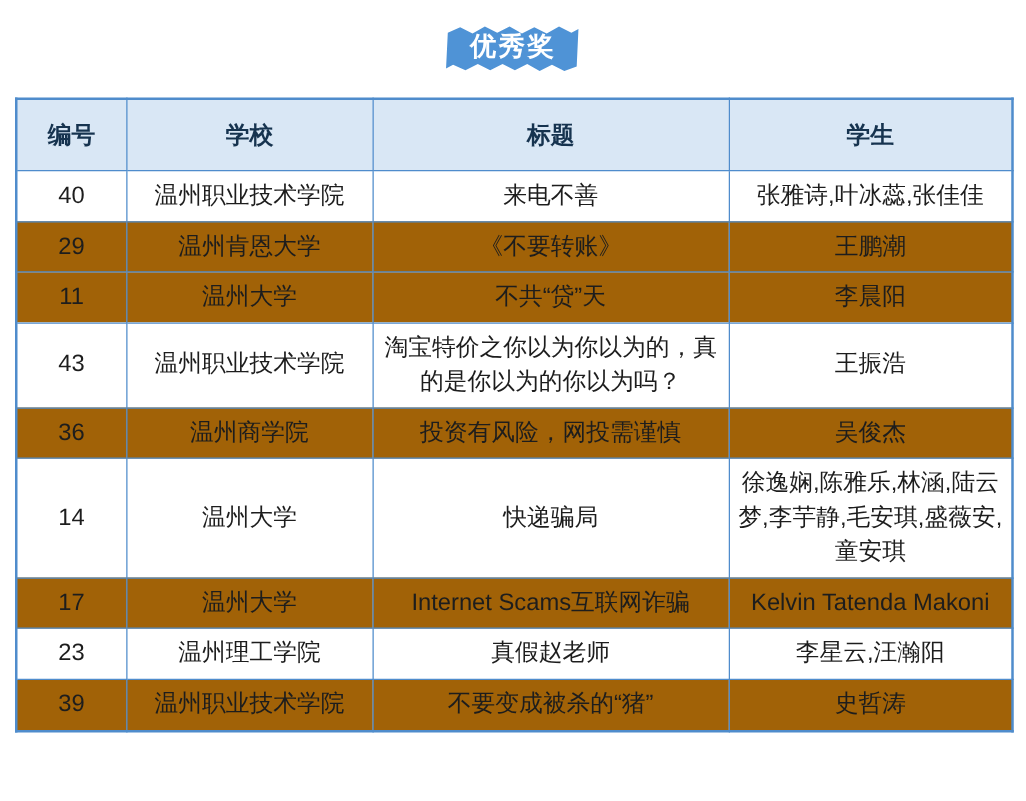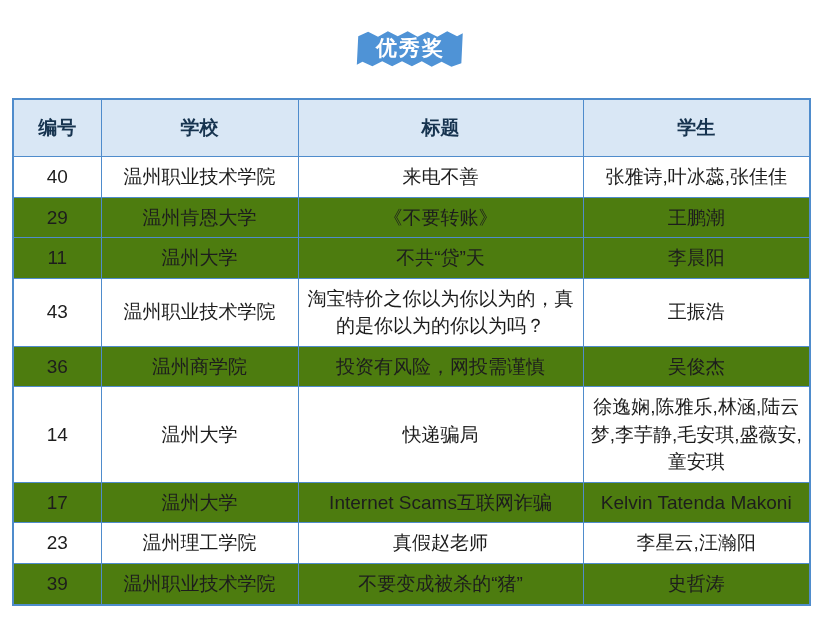--- a/index.html
+++ b/index.html
@@ -15,21 +15,21 @@
   }
   .page {
     position: relative;
     width: 821px;
     height: 641px;
     box-sizing: border-box;
   }
 
   
   .banner {
-    height: 98px;
+    height: 78px;
     display: flex;
     align-items: center;
     justify-content: center;
     position: relative;
   }
   .banner-badge {
     position: relative;
     display: inline-block;
     padding: 4px 22px 6px 22px;
   }
@@ -81,21 +81,21 @@
     font-weight: bold;
     height: 44px;
     color: #16334f;
   }
   table.award-table tbody td {
     font-size: 19px;
     line-height: 1.45;
     background: #ffffff;
   }
   table.award-table tbody tr.alt td {
-    background: #4d7c0f;
+    background: #a16207;
   }
   td.cell-title {
     padding-left: 10px;
     padding-right: 10px;
   }
   td.cell-student {
     padding-left: 8px;
     padding-right: 8px;
   }
 </style>

